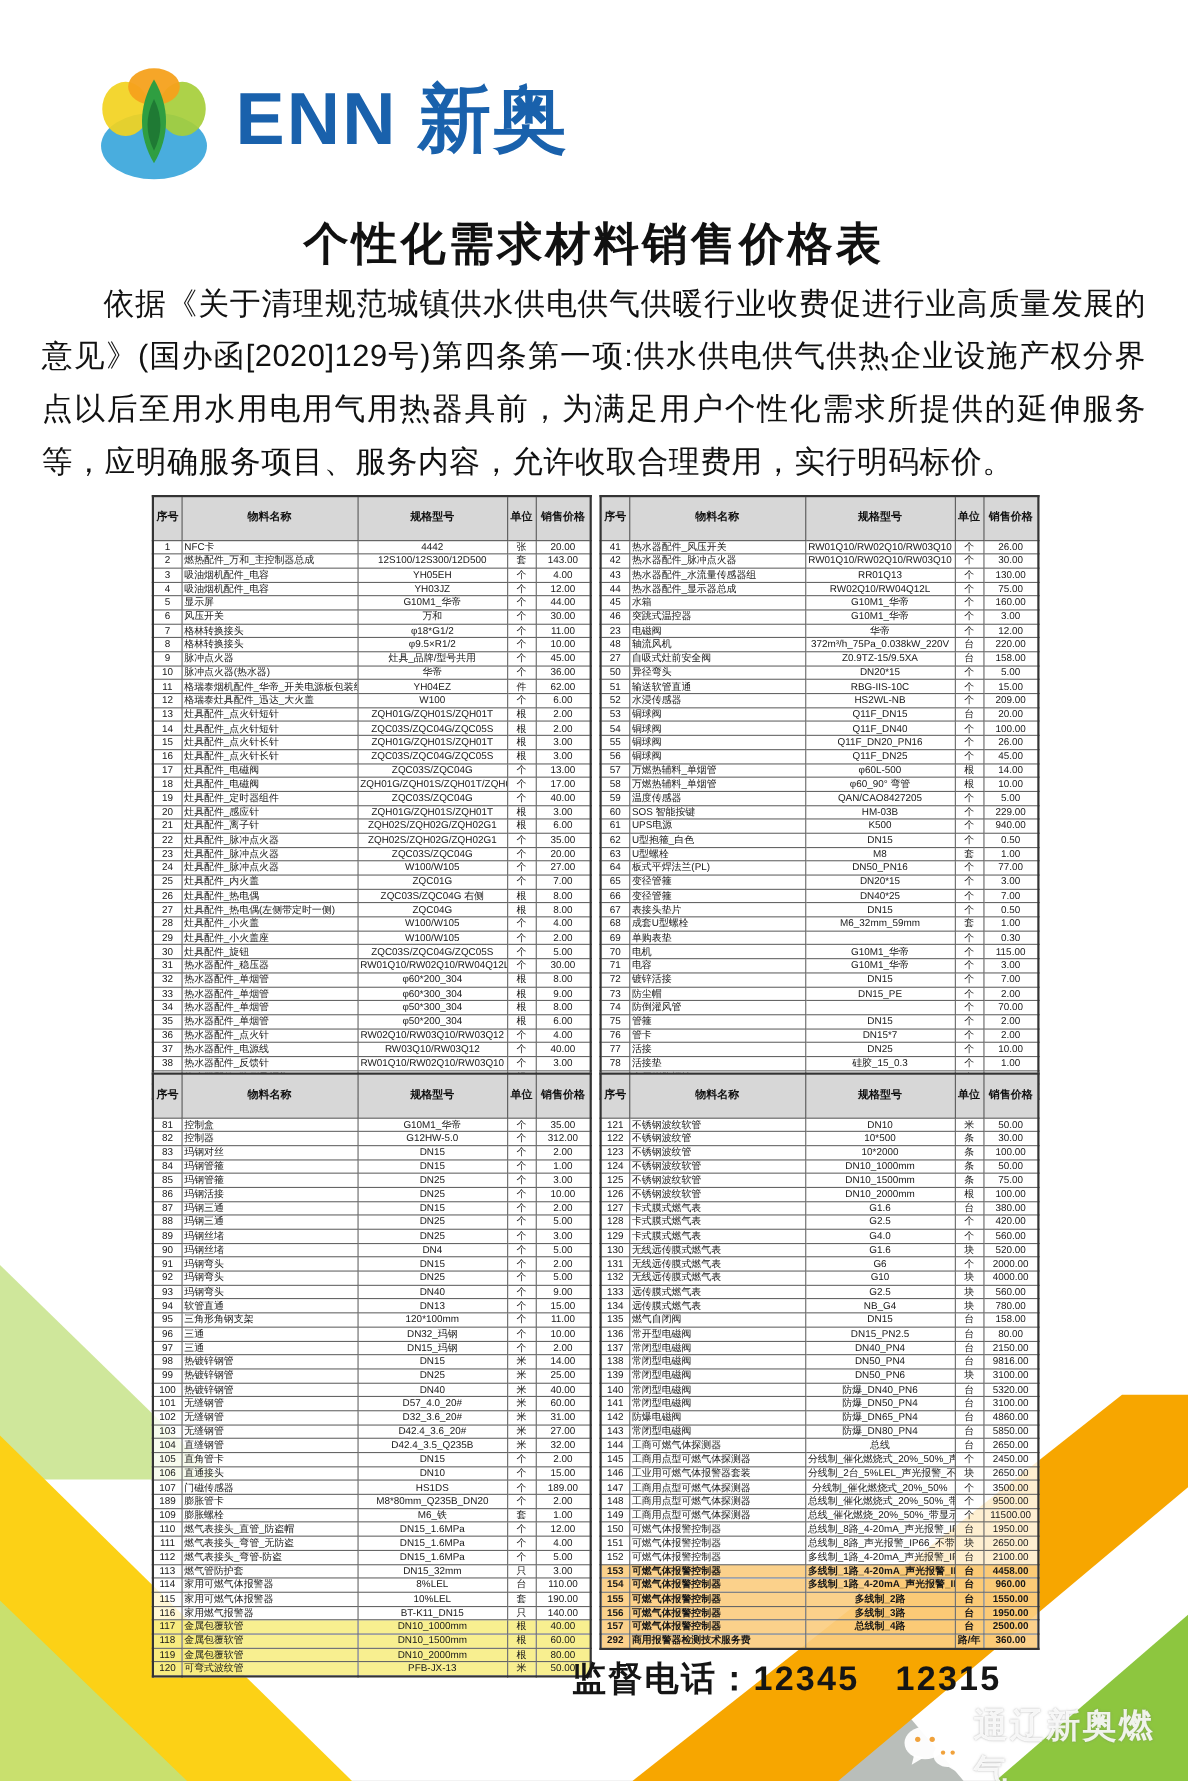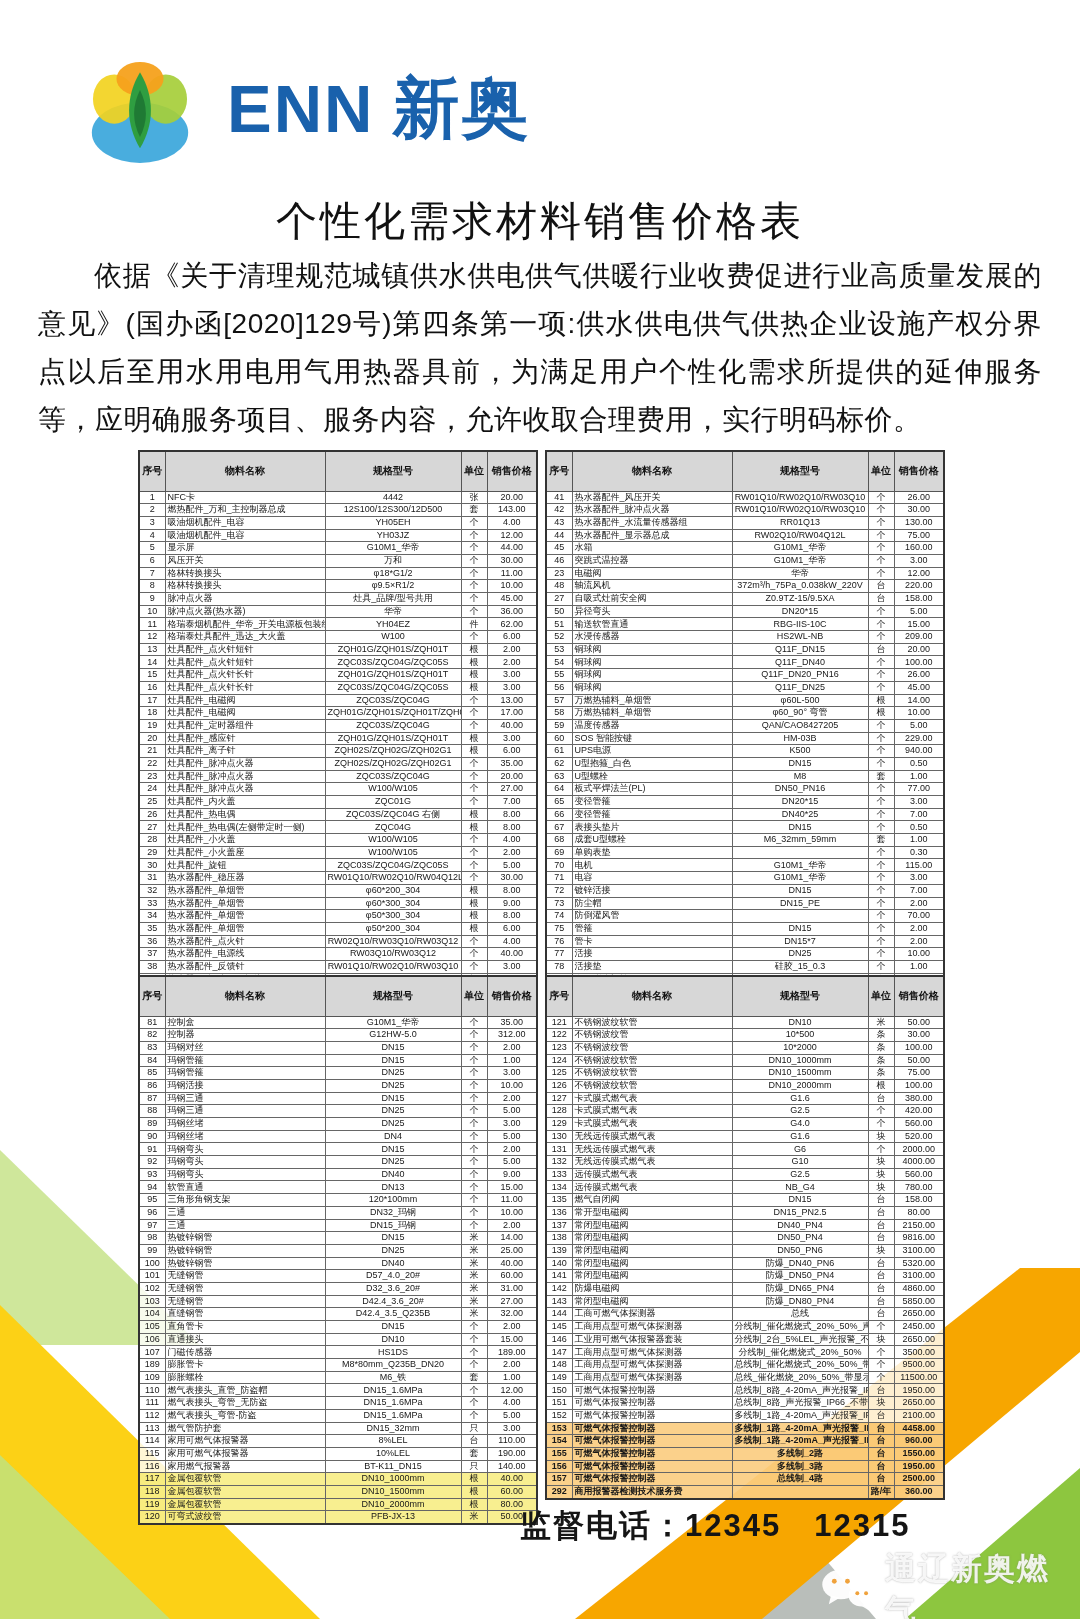--- a/index.html
+++ b/index.html
@@ -1,25 +1,25 @@
 <!DOCTYPE html>
 <html><head>
 <meta charset="utf-8">
 <style>
   html,body{margin:0;padding:0;background:#888;}
   #page{position:relative;width:1080px;height:1619px;background:#ffffff;overflow:hidden;
         font-family:"Liberation Sans","DejaVu Sans",sans-serif;margin:0 auto;}
   #decor{position:absolute;left:0;top:0;width:1080px;height:1619px;z-index:0;}
   .content{position:absolute;z-index:1;}
   
-  #logo{left:84px;top:52px;display:flex;align-items:center;gap:31px;}
+  #logo{left:84px;top:52px;display:flex;align-items:center;gap:18px;}
   #logo svg{width:112px;height:112px;}
   #logo .logo-words{font-size:67px;font-weight:bold;color:#1961ac;letter-spacing:2px;display:flex;align-items:center;gap:18px;}
   
-  #title{left:0;top:194px;width:1080px;text-align:center;font-size:41px;font-weight:normal;color:#111;letter-spacing:3px;}
+  #title{left:0;top:194px;width:1080px;text-align:center;font-size:41px;font-weight:bold;color:#111;letter-spacing:3px;}
   #intro{left:38px;top:252px;width:1004px;font-size:28px;font-weight:400;color:#111;
          line-height:1.72;text-align:justify;text-indent:2em;letter-spacing:0.5px;}
   
   .tblwrap{position:absolute;z-index:1;}
   table.price{border-collapse:collapse;width:398px;table-layout:fixed;background:rgba(255,255,255,0.82);}
   table.price th{background:#d7d7d7;border:1px solid #555;font-size:10px;font-weight:bold;
                  padding:14px 1px;line-height:1.05;color:#111;}
   table.price td{border:1px solid #666;font-size:9px;color:#181818;height:11.7px;line-height:1.05;
                  padding:0 2px;text-align:center;white-space:nowrap;overflow:hidden;}
   table.price{border:2px solid #333;}

